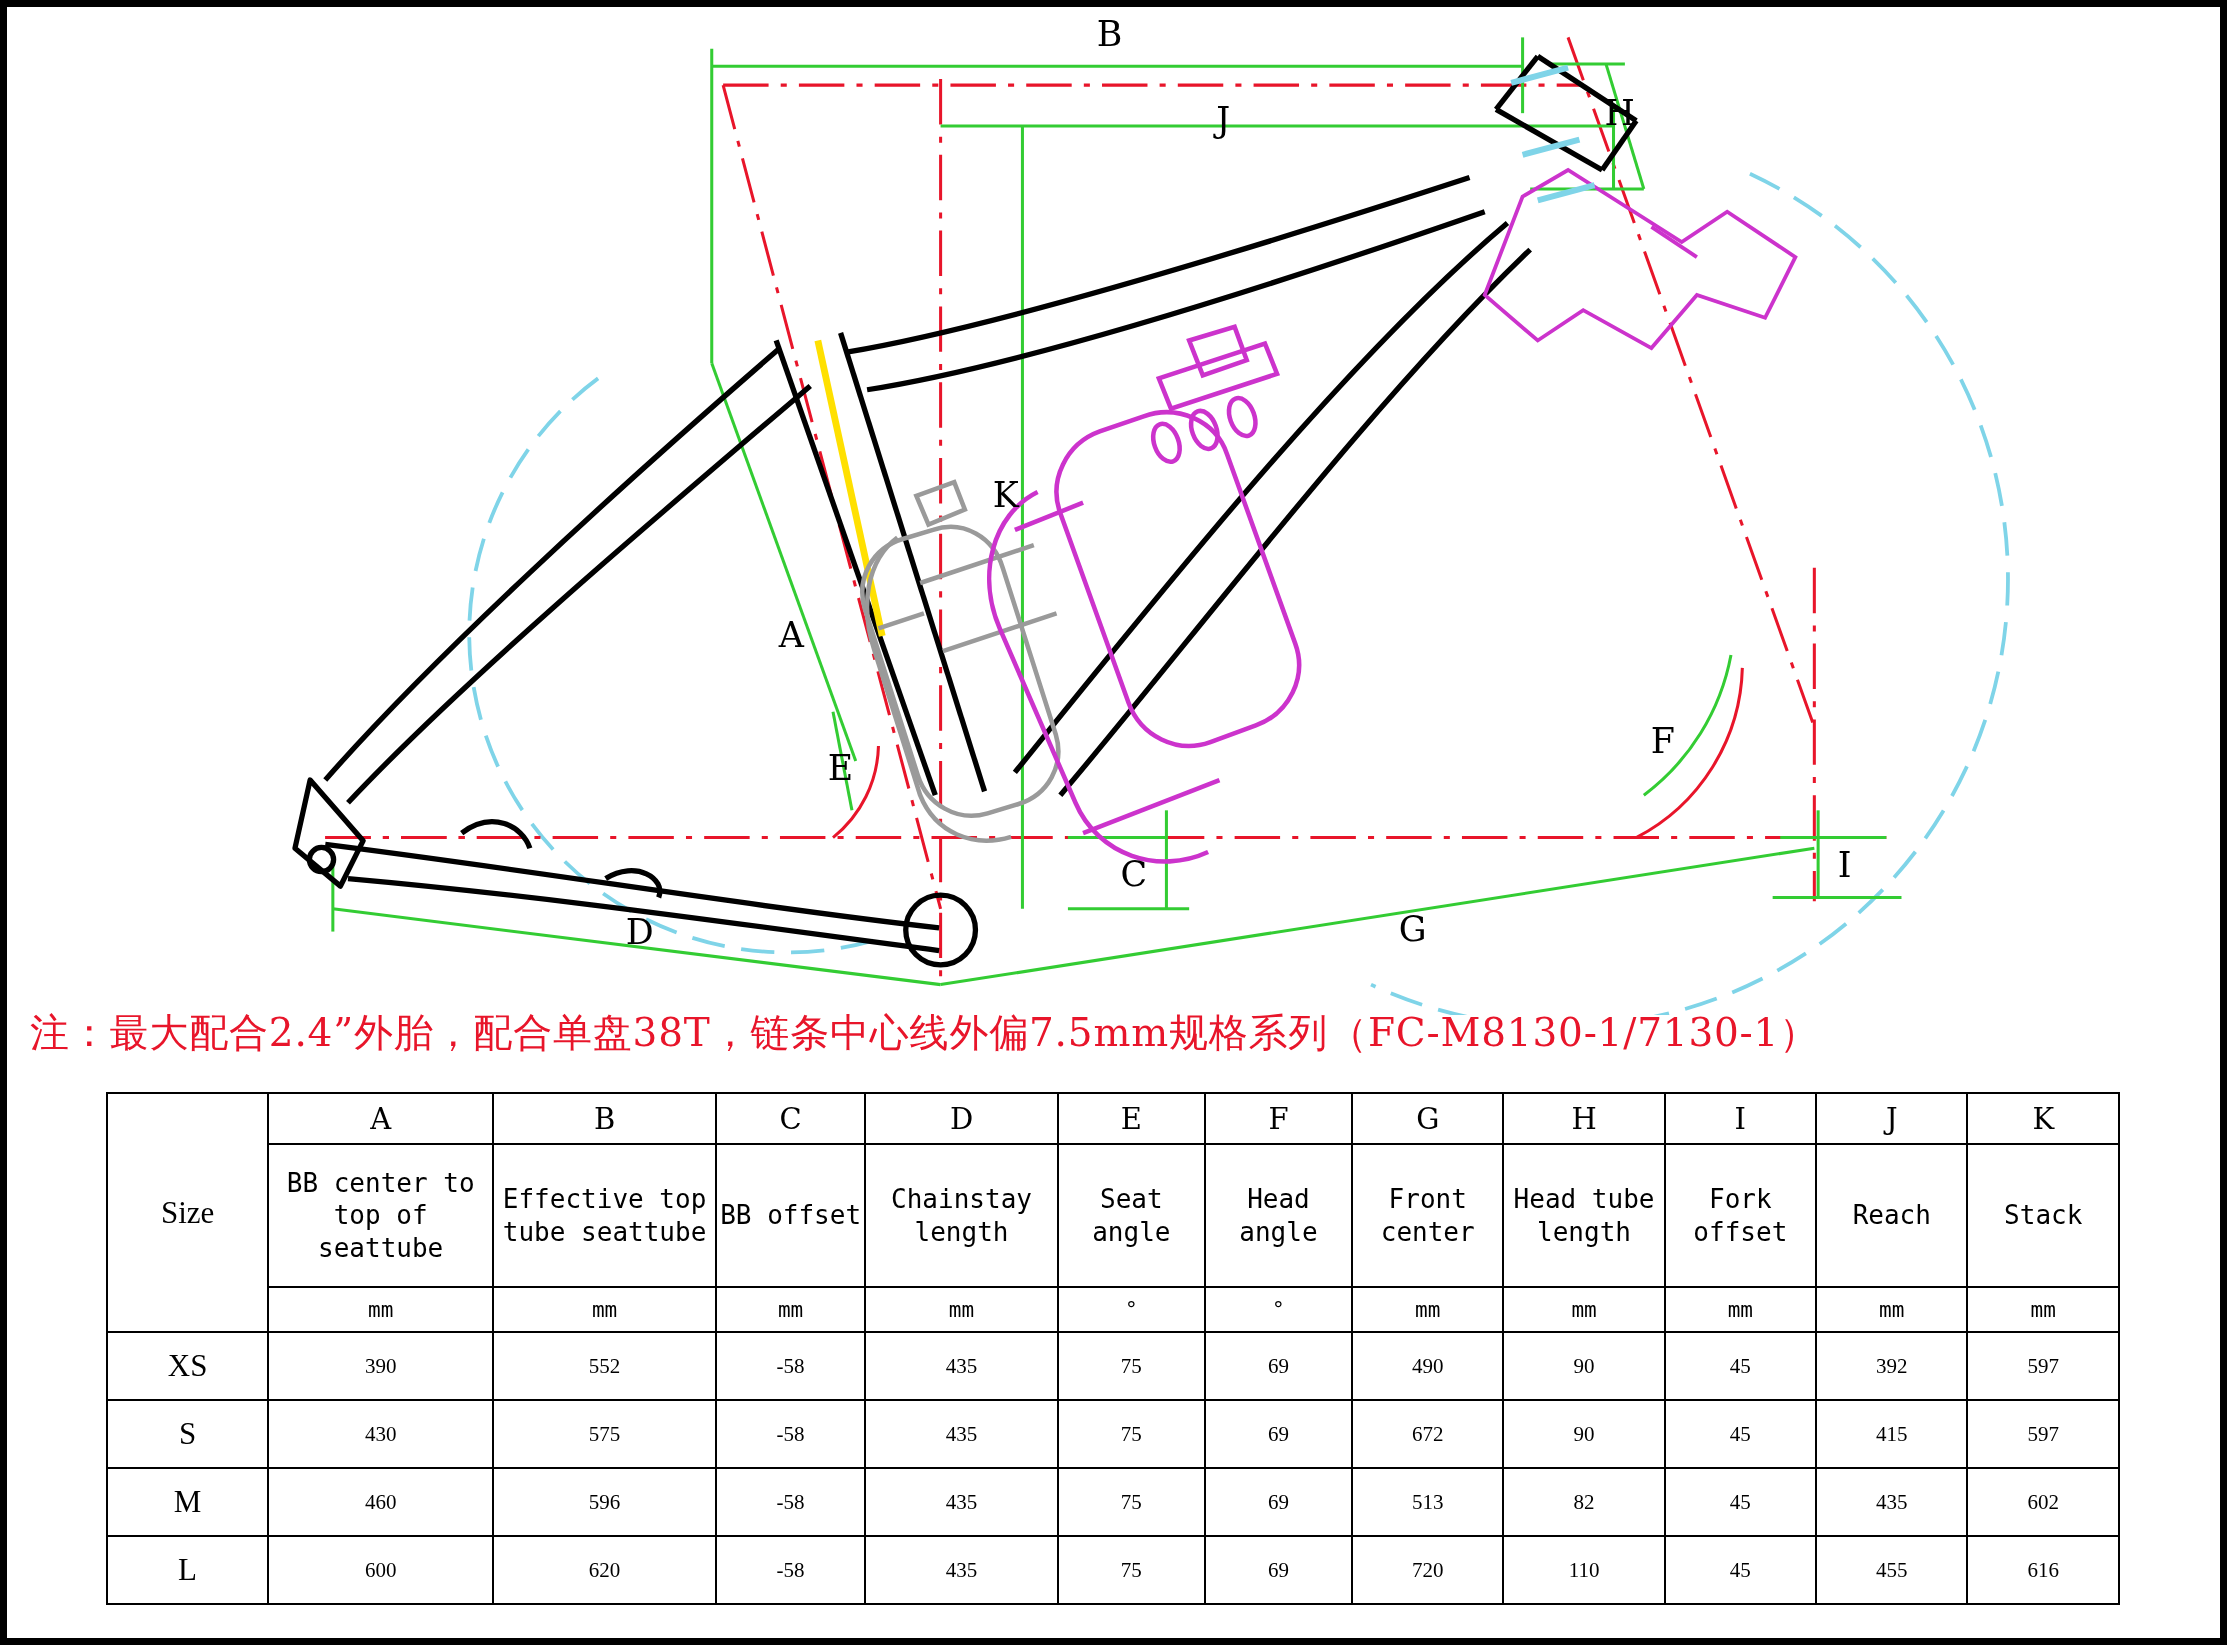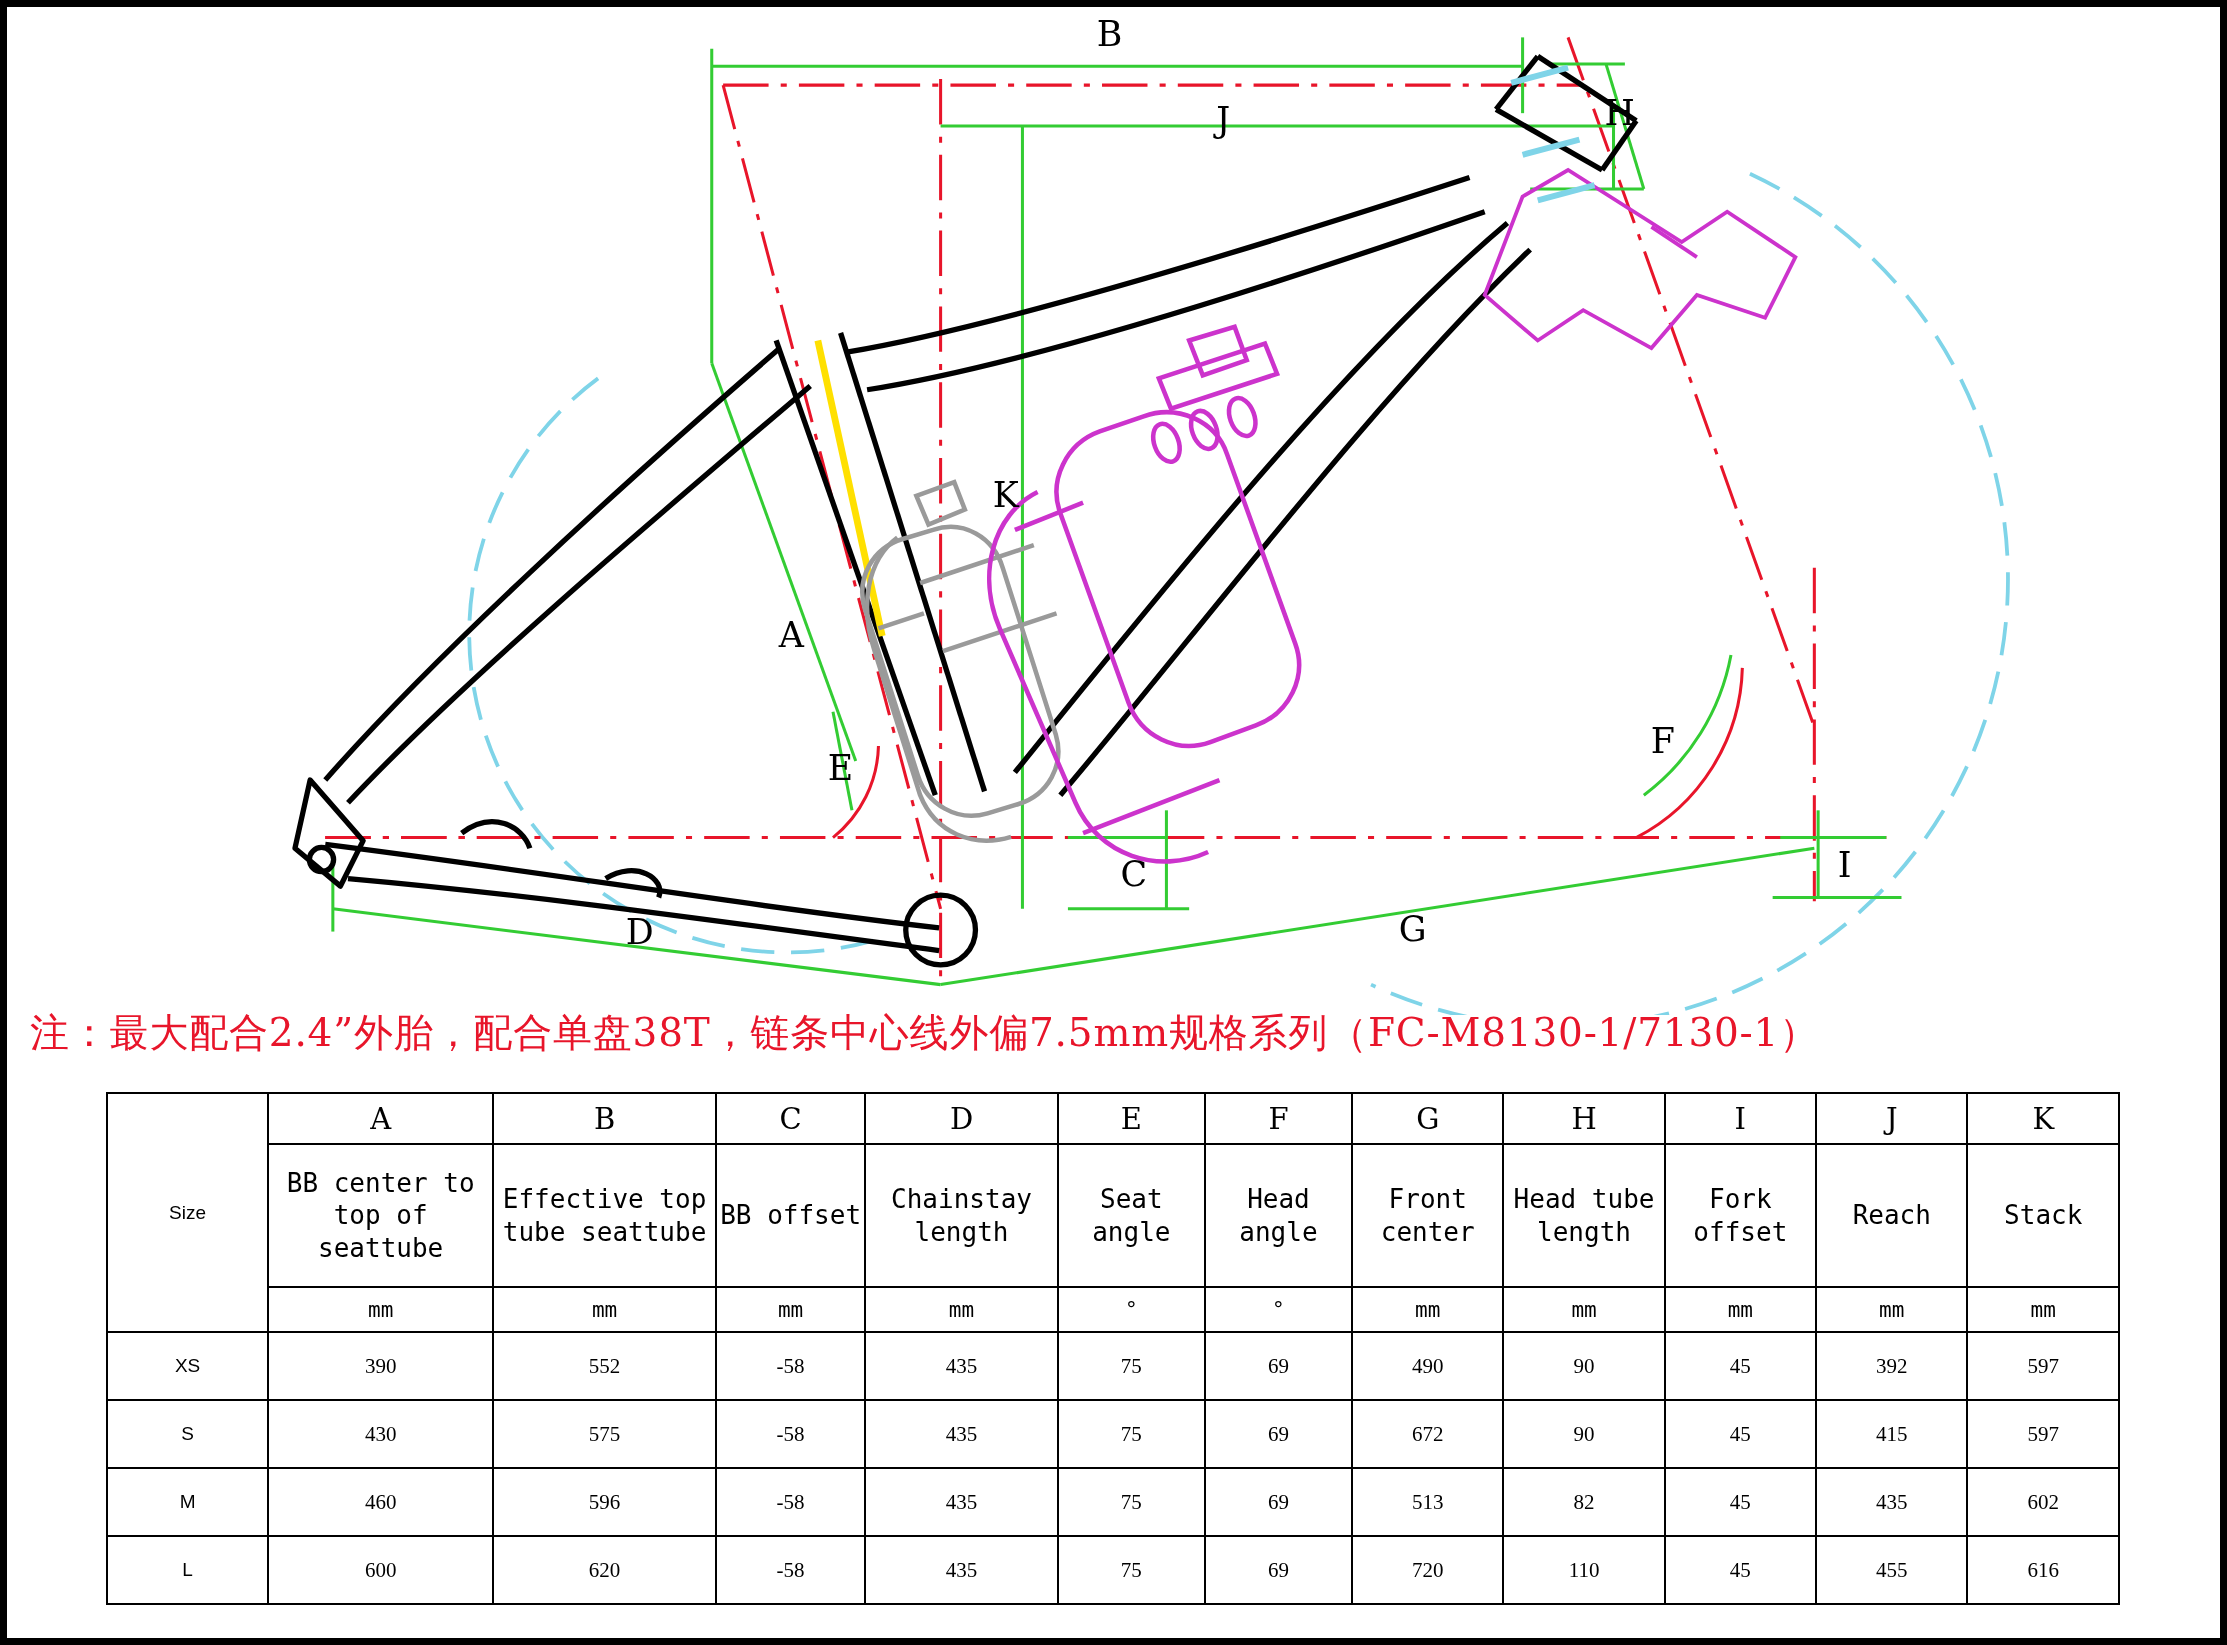--- a/index.html
+++ b/index.html
@@ -86,22 +86,22 @@
     height: 41px;
     font-size: 21px;
     margin-top: 41px;
   }
   .data-row td {
     height: 64px;
     font-size: 21px;
     font-family: Liberation Serif, serif;
   }
   td.sizecell {
-    font-size: 19px;
-    font-family: Liberation Sans, sans-serif;
+    font-size: 31px;
+    font-family: Liberation Serif, serif;
   }
   col.c-size { width: 149px; }
   col.c-a    { width: 208px; }
   col.c-b    { width: 206px; }
   col.c-c    { width: 138px; }
   col.c-d    { width: 178px; }
   col.c-e    { width: 136px; }
   col.c-f    { width: 136px; }
   col.c-g    { width: 140px; }
   col.c-h    { width: 149px; }

